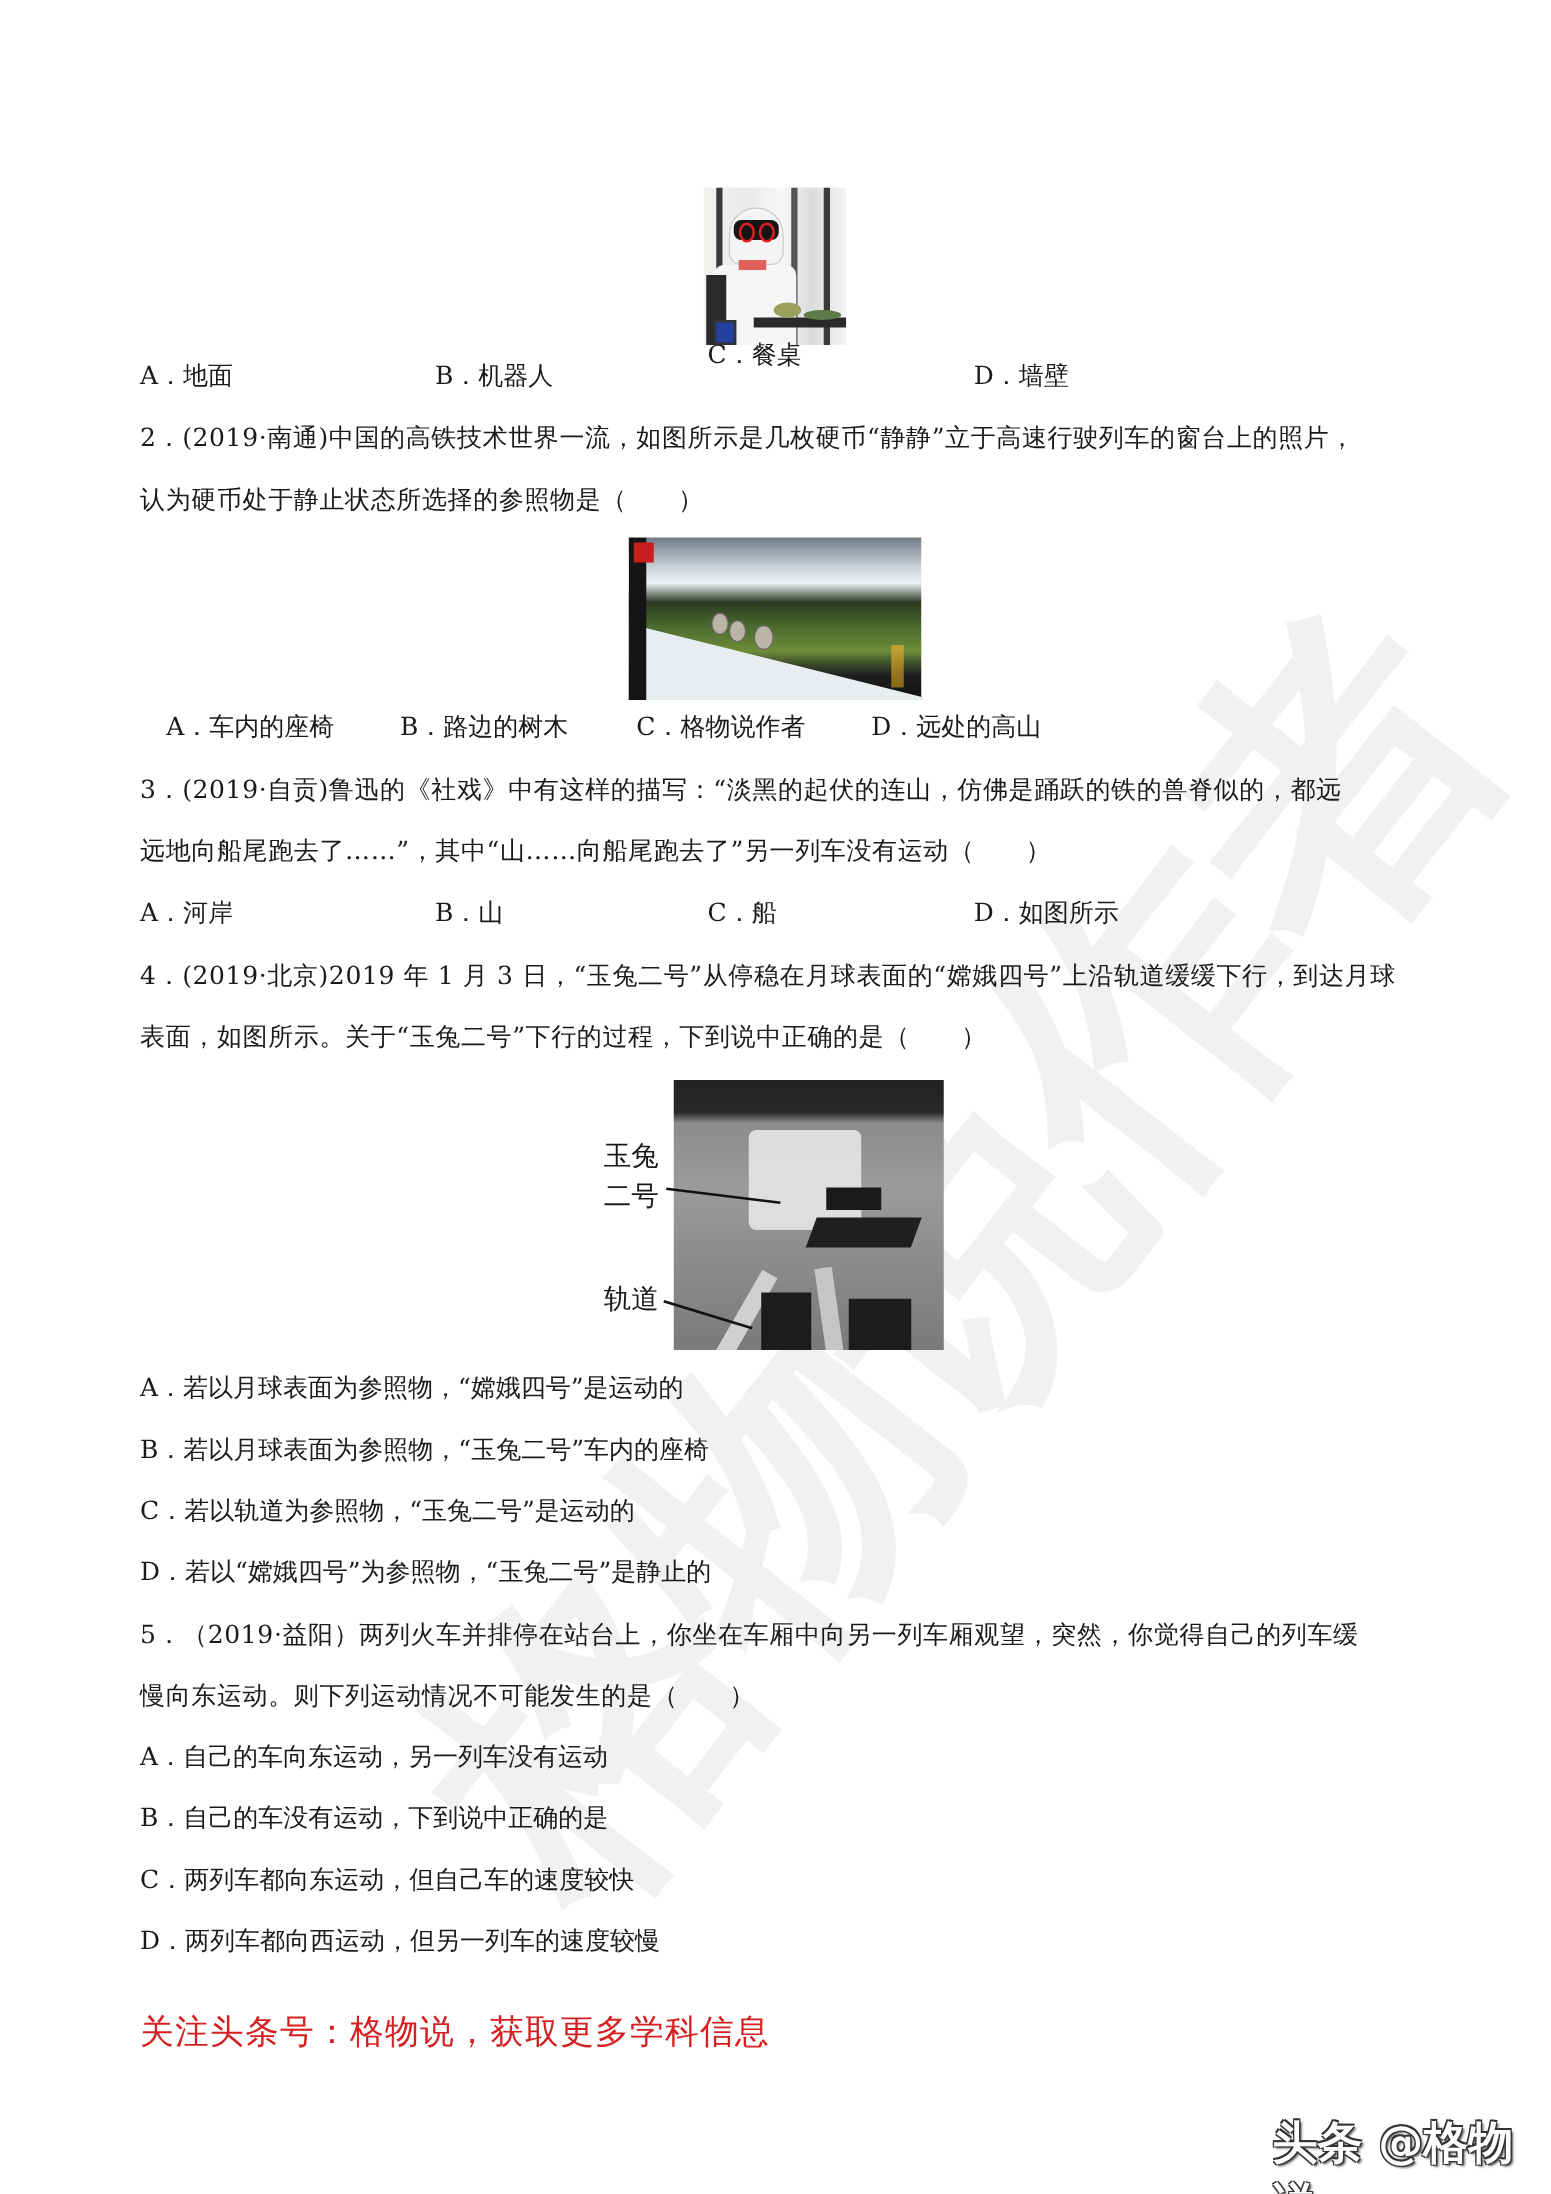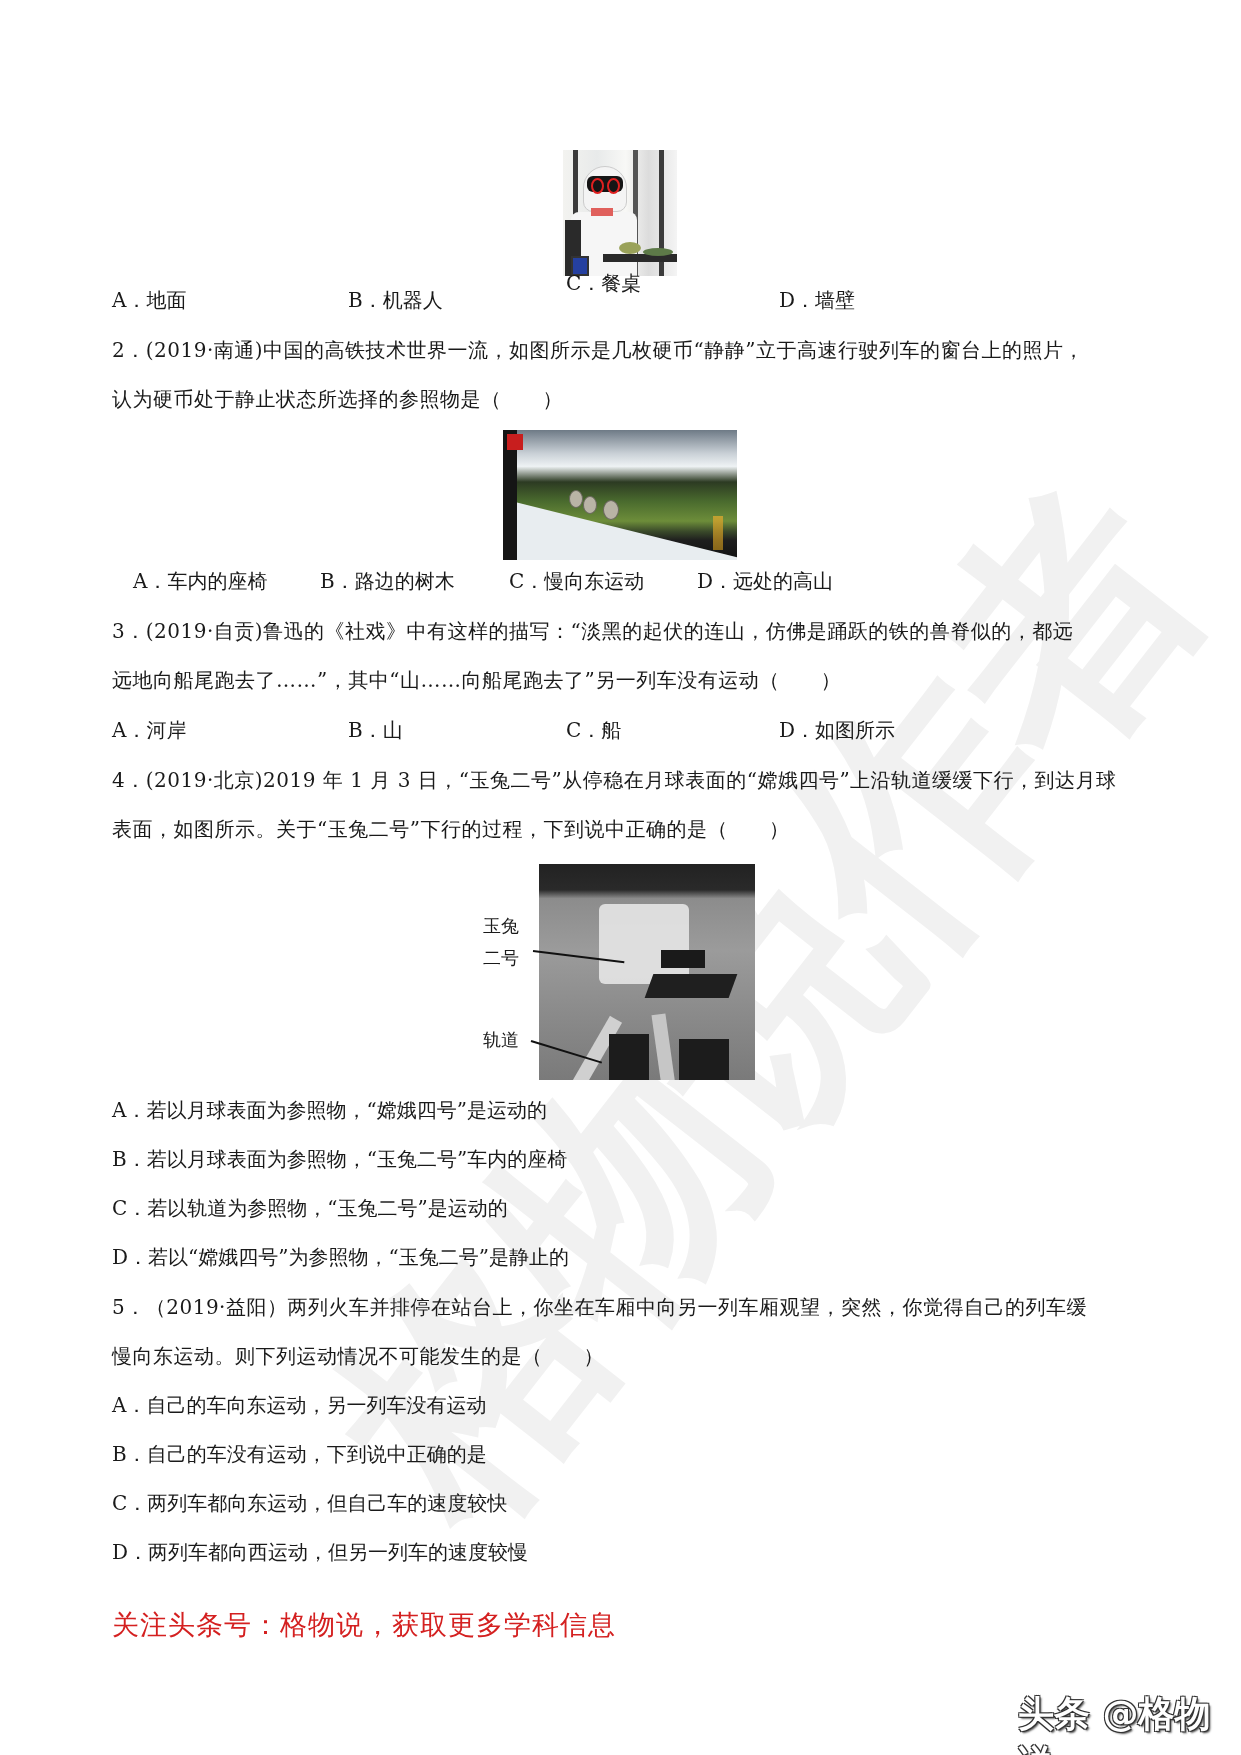--- a/index.html
+++ b/index.html
@@ -54,21 +54,21 @@
 
   .moon { left: 539px; top: 864px; width: 216px; height: 216px;
     background: linear-gradient(180deg,#222 0%,#2a2a2a 12%,#8c8c8c 16%,#9b9b9b 40%,#8a8a8a 70%,#7a7a7a 100%); }
   .moon .rover { position:absolute; left:60px; top:40px; width:90px; height:80px; background:#e6e6e6; border-radius:6px; opacity:.9;}
   .moon .panel { position:absolute; left:122px; top:86px; width:44px; height:18px; background:#1a1a1a; }
   .moon .shadow { position:absolute; left:110px; top:110px; width:84px; height:24px; background:#1f1f1f; transform: skewX(-20deg);}
   .moon .rail1 { position:absolute; left:50px; top:150px; width:14px; height:80px; background:#d0d0d0; transform: rotate(30deg); }
   .moon .rail2 { position:absolute; left:118px; top:150px; width:14px; height:80px; background:#c6c6c6; transform: rotate(-8deg); }
   .moon .dark1 { position:absolute; left:70px; top:170px; width:40px; height:50px; background:#1c1c1c; }
   .moon .dark2 { position:absolute; left:140px; top:175px; width:50px; height:45px; background:#1c1c1c; }
-  .moon-label { position:absolute; font-size: 18px; line-height: 28px; font-family: "DejaVu Sans", sans-serif; }
+  .moon-label { position:absolute; font-size: 22px; line-height: 28px; font-family: "DejaVu Sans", sans-serif; }
   .pointer { position:absolute; height:2px; background:#111; transform-origin:left center; }
 
   .footer-red {
     position: absolute; left: 112px; top: 1607px; font-size: 27px; color: #d42020;
     font-family: "DejaVu Sans", sans-serif; letter-spacing: 1px;
   }
   .brand {
     position: absolute; left: 1018px; top: 1690px; font-size: 36px; color: #ffffff;
     font-family: "DejaVu Sans", sans-serif; font-weight: bold;
     text-shadow: 1px 1px 0 #333, -1px -1px 0 #333, 1px -1px 0 #333, -1px 1px 0 #333, 2px 2px 2px #555;
@@ -115,21 +115,21 @@
       <div class="left-dark"></div>
       <div class="badge"></div>
       <div class="coin" style="left:66px;top:60px"></div>
       <div class="coin" style="left:80px;top:66px"></div>
       <div class="coin" style="left:100px;top:70px;width:14px;height:18px"></div>
       <div class="caption"></div>
     </div>
 
     <div class="opt" style="left:133px;top:567px">A．车内的座椅</div>
     <div class="opt" style="left:320px;top:567px">B．路边的树木</div>
-    <div class="opt" style="left:509px;top:567px">C．慢向东运动</div>
+    <div class="opt" style="left:509px;top:567px">C．格物说作者</div>
     <div class="opt" style="left:697px;top:567px">D．远处的高山</div>
 
     <div class="line" style="top:617px">3．(2019·自贡)鲁迅的《社戏》中有这样的描写：“淡黑的起伏的连山，仿佛是踊跃的铁的兽脊似的，都远</div>
     <div class="line" style="top:666px">远地向船尾跑去了……”，其中“山……向船尾跑去了”另一列车没有运动（　　）</div>
 
     <div class="opt" style="left:112px;top:716px">A．河岸</div>
     <div class="opt" style="left:348px;top:716px">B．山</div>
     <div class="opt" style="left:566px;top:716px">C．船</div>
     <div class="opt" style="left:779px;top:716px">D．如图所示</div>
 

